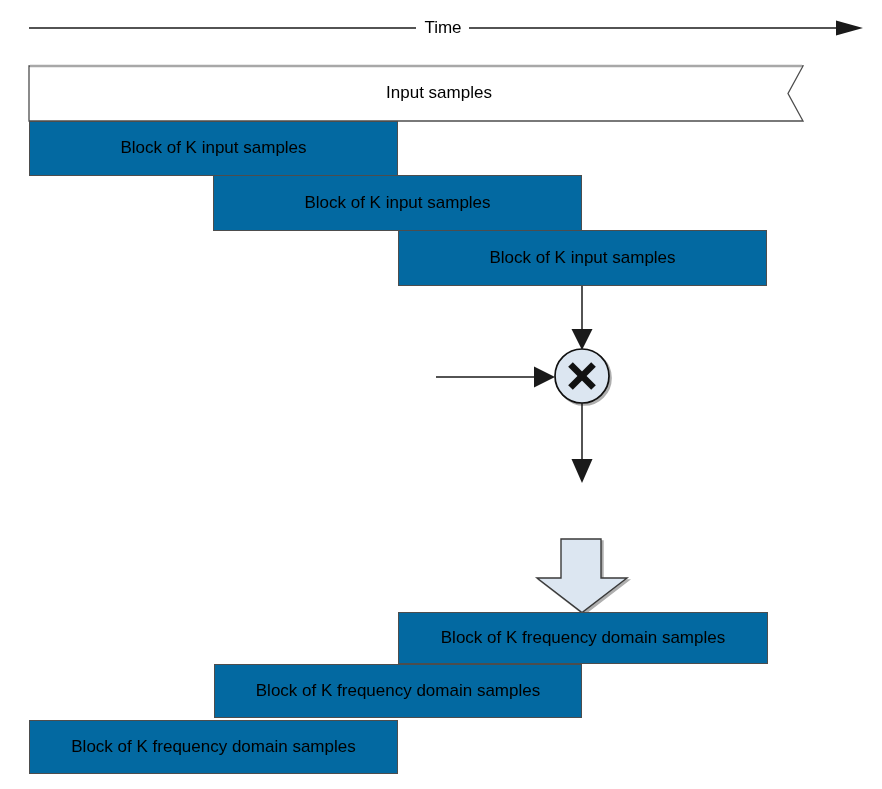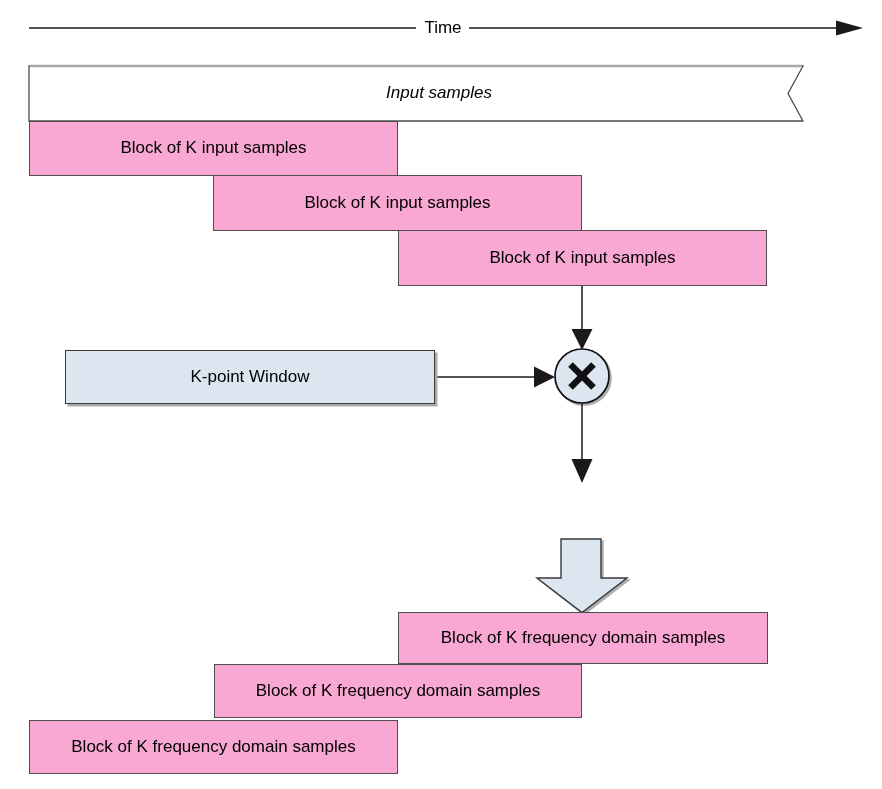--- a/index.html
+++ b/index.html
@@ -15,21 +15,21 @@
   .canvas{
     position:relative;width:882px;height:789px;background:var(--background);
     font-family:"Liberation Sans","DejaVu Sans",sans-serif;color:var(--text);
     overflow:hidden;
   }
   .layer{position:absolute;left:0;top:0;}
   .box{
     position:absolute;box-sizing:border-box;display:flex;align-items:center;justify-content:center;
     font-size:17px;line-height:1.1;text-align:center;white-space:nowrap;
   }
-  .white{background:#f9a8d4;border:1.4px solid var(--box-border);text-align:center;}
+  .white{background:#0369a1;border:1.4px solid var(--box-border);text-align:center;}
   .accent{background:var(--accent-fill);border:1.4px solid var(--accent-border);box-shadow:2.5px 2.5px 0 var(--shadow);}
   .plain{background:transparent;border:none;}
   .time-label{position:absolute;left:410px;top:17px;width:66px;height:22px;display:flex;align-items:center;justify-content:center;font-size:17px;}
   .shadowed{filter:drop-shadow(2px 2px 0 rgba(160,160,160,0.85));}
 </style>
 </head>
 <body>
 
 <div class="canvas">
 
@@ -65,26 +65,25 @@
     <g>
       <line x1="582" y1="403" x2="582" y2="461" stroke="var(--connector)" stroke-width="1.5"></line>
       <polygon points="571.5,459 592.5,459 582,483" fill="var(--connector)"></polygon>
     </g>
 
     <polygon class="shadowed" points="561,539 601,539 601,578 627,578 582,612.5 537,578 561,578" fill="var(--accent-fill)" stroke="var(--accent-border)" stroke-width="1.4"></polygon>
   </svg>
 
   <div class="time-label">Time</div>
 
-  <div class="box plain" style="left:29px;top:66px;width:774px;height:55px;padding-left:46px;font-style:italic;">Input samples</div>
+  <div class="box plain" style="left:29px;top:66px;width:774px;height:55px;padding-left:46px;">Input samples</div>
 
   <div class="box white" style="left:29px;top:121px;width:369px;height:55px;">Block of K input samples</div>
   <div class="box white" style="left:213px;top:175px;width:369px;height:56px;">Block of K input samples</div>
   <div class="box white" style="left:398px;top:230px;width:369px;height:56px;">Block of K input samples</div>
 
-  <div class="box accent" style="left:65px;top:350px;width:370px;height:54px;">K-point Window</div>
 
 
   <div class="box white" style="left:398px;top:612px;width:370px;height:52px;">Block of K frequency domain samples</div>
   <div class="box white" style="left:214px;top:664px;width:368px;height:54px;">Block of K frequency domain samples</div>
   <div class="box white" style="left:29px;top:720px;width:369px;height:54px;">Block of K frequency domain samples</div>
 
 </div>
 
 </body></html>

